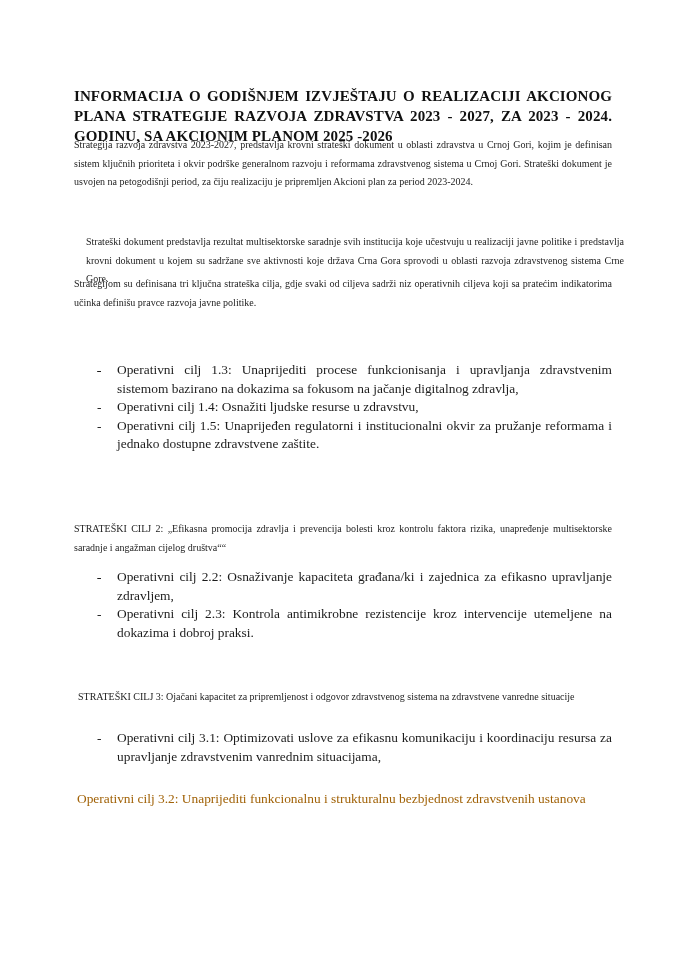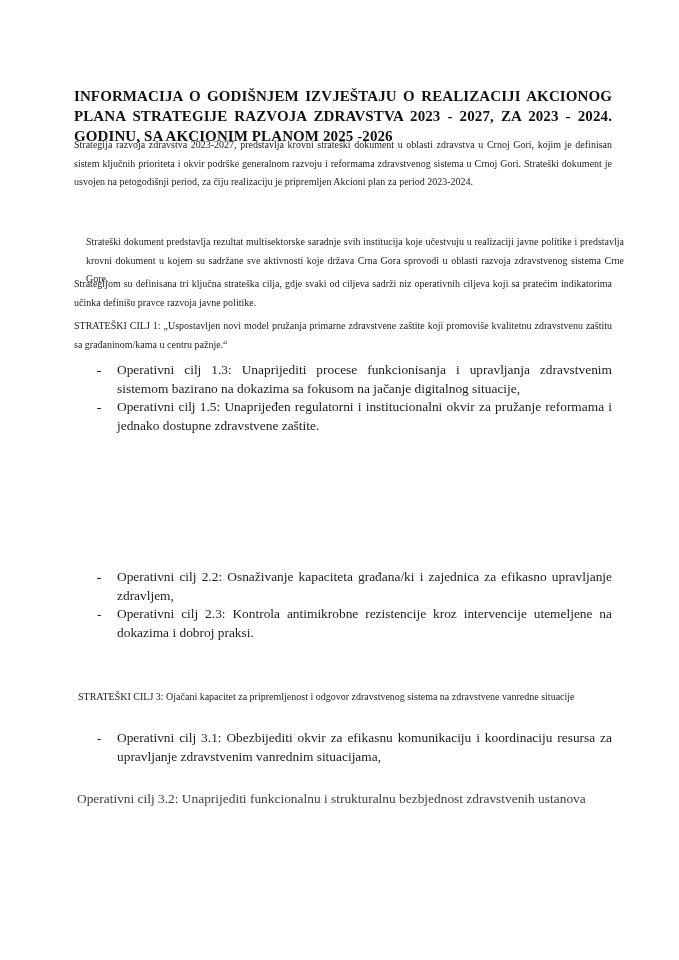--- a/index.html
+++ b/index.html
@@ -26,49 +26,49 @@
     font-size: 13.4px; line-height: 18.5px; color: #1c1c1c;
   }
   .bullets li {
     position: relative; padding-left: 43px; text-align: justify; margin: 0;
   }
   .bullets li .dash {
     position: absolute; left: 23px; top: 0;
   }
   .last-line {
     position: absolute; left: 77px; width: 538px;
-    font-size: 13.4px; line-height: 18.5px; color: #404040;
+    font-size: 13.4px; line-height: 18.5px; color: #a16207;
   }
 </style>
 </head>
 <body>
 
 <div class="page">
 
   <div class="title">INFORMACIJA O GODIŠNJEM IZVJEŠTAJU O REALIZACIJI AKCIONOG PLANA STRATEGIJE RAZVOJA ZDRAVSTVA 2023 - 2027, ZA 2023 - 2024. GODINU, SA AKCIONIM PLANOM 2025 -2026</div>
 
   <p class="para" style="top:136px;margin:0;">Strategija razvoja zdravstva 2023-2027, predstavlja krovni strateški dokument u oblasti zdravstva u Crnoj Gori, kojim je definisan sistem ključnih prioriteta i okvir podrške generalnom razvoju i reformama zdravstvenog sistema u Crnoj Gori. Strateški dokument je usvojen na petogodišnji period, za čiju realizaciju je pripremljen Akcioni plan za period 2023-2024.</p>
   <p class="para" style="top:221px;margin:12px;">Strateški dokument predstavlja rezultat multisektorske saradnje svih institucija koje učestvuju u realizaciji javne politike i predstavlja krovni dokument u kojem su sadržane sve aktivnosti koje država Crna Gora sprovodi u oblasti razvoja zdravstvenog sistema Crne Gore.</p>
   <p class="para" style="top:275px;margin:0;">Strategijom su definisana tri ključna strateška cilja, gdje svaki od ciljeva sadrži niz operativnih ciljeva koji sa pratećim indikatorima učinka definišu pravce razvoja javne politike.</p>
 
-  <p class="para" style="top:317px;margin:0;">STRATEŠKI CILJ 1: „Uspostavljen novi model pružanja primarne zdravstvene zaštite koji promoviše kvalitetnu zdravstvenu zaštitu sa građaninom/kama u centru pažnje.“</p>
   <ul class="bullets" style="top:361px;">
     <li><span class="dash">-</span></li>
     <li><span class="dash">-</span></li>
-    <li><span class="dash">-</span><span>Operativni cilj 1.3: Unaprijediti procese funkcionisanja i upravljanja zdravstvenim sistemom bazirano na dokazima sa fokusom na jačanje digitalnog situacije,</span></li>
-    <li><span class="dash">-</span></li>
+    <li><span class="dash">-</span><span>Operativni cilj 1.3: Unaprijediti procese funkcionisanja i upravljanja zdravstvenim sistemom bazirano na dokazima sa fokusom na jačanje digitalnog zdravlja,</span></li>
+    <li><span class="dash">-</span><span>Operativni cilj 1.4: Osnažiti ljudske resurse u zdravstvu,</span></li>
     <li><span class="dash">-</span><span>Operativni cilj 1.5: Unaprijeđen regulatorni i institucionalni okvir za pružanje reformama i jednako dostupne zdravstvene zaštite.</span></li>
   </ul>
 
+  <p class="para" style="top:520px;margin:0;">STRATEŠKI CILJ 2: „Efikasna promocija zdravlja i prevencija bolesti kroz kontrolu faktora rizika, unapređenje multisektorske saradnje i angažman cijelog društva““</p>
   <ul class="bullets" style="top:568px;">
     <li><span class="dash">-</span></li>
     <li><span class="dash">-</span><span>Operativni cilj 2.2: Osnaživanje kapaciteta građana/ki i zajednica za efikasno upravljanje zdravljem,</span></li>
     <li><span class="dash">-</span><span>Operativni cilj 2.3: Kontrola antimikrobne rezistencije kroz intervencije utemeljene na dokazima i dobroj praksi.</span></li>
   </ul>
 
   <p class="para" style="top:684px;margin:4px;">STRATEŠKI CILJ 3: Ojačani kapacitet za pripremljenost i odgovor zdravstvenog sistema na zdravstvene vanredne situacije</p>
   <ul class="bullets" style="top:729px;">
-    <li><span class="dash">-</span><span>Operativni cilj 3.1:  Obezbijediti okvir za efikasnu komunikaciju i  koordinaciju resursa za upravljanje zdravstvenim vanrednim situacijama,</span></li>
+    <li><span class="dash">-</span><span>Operativni cilj 3.1:  Optimizovati uslove za efikasnu komunikaciju i  koordinaciju resursa za upravljanje zdravstvenim vanrednim situacijama,</span></li>
   </ul>
 
   <p class="last-line" style="top:790px;margin:0;">Operativni cilj 3.2: Unaprijediti funkcionalnu i strukturalnu bezbjednost zdravstvenih ustanova</p>
 
 </div>
 
 </body></html>

